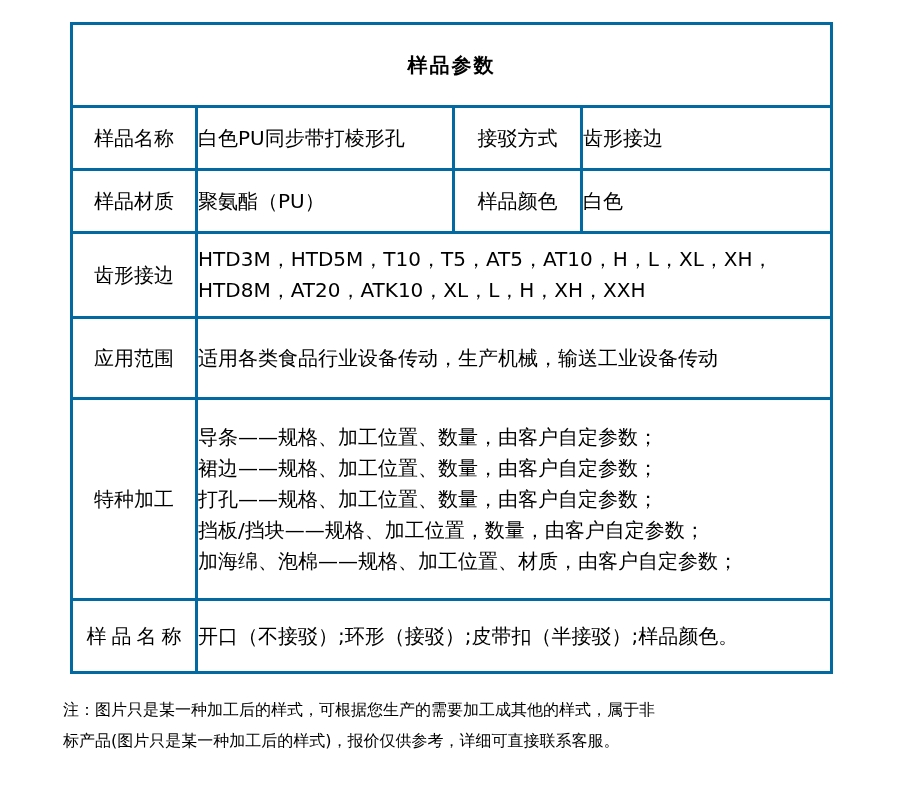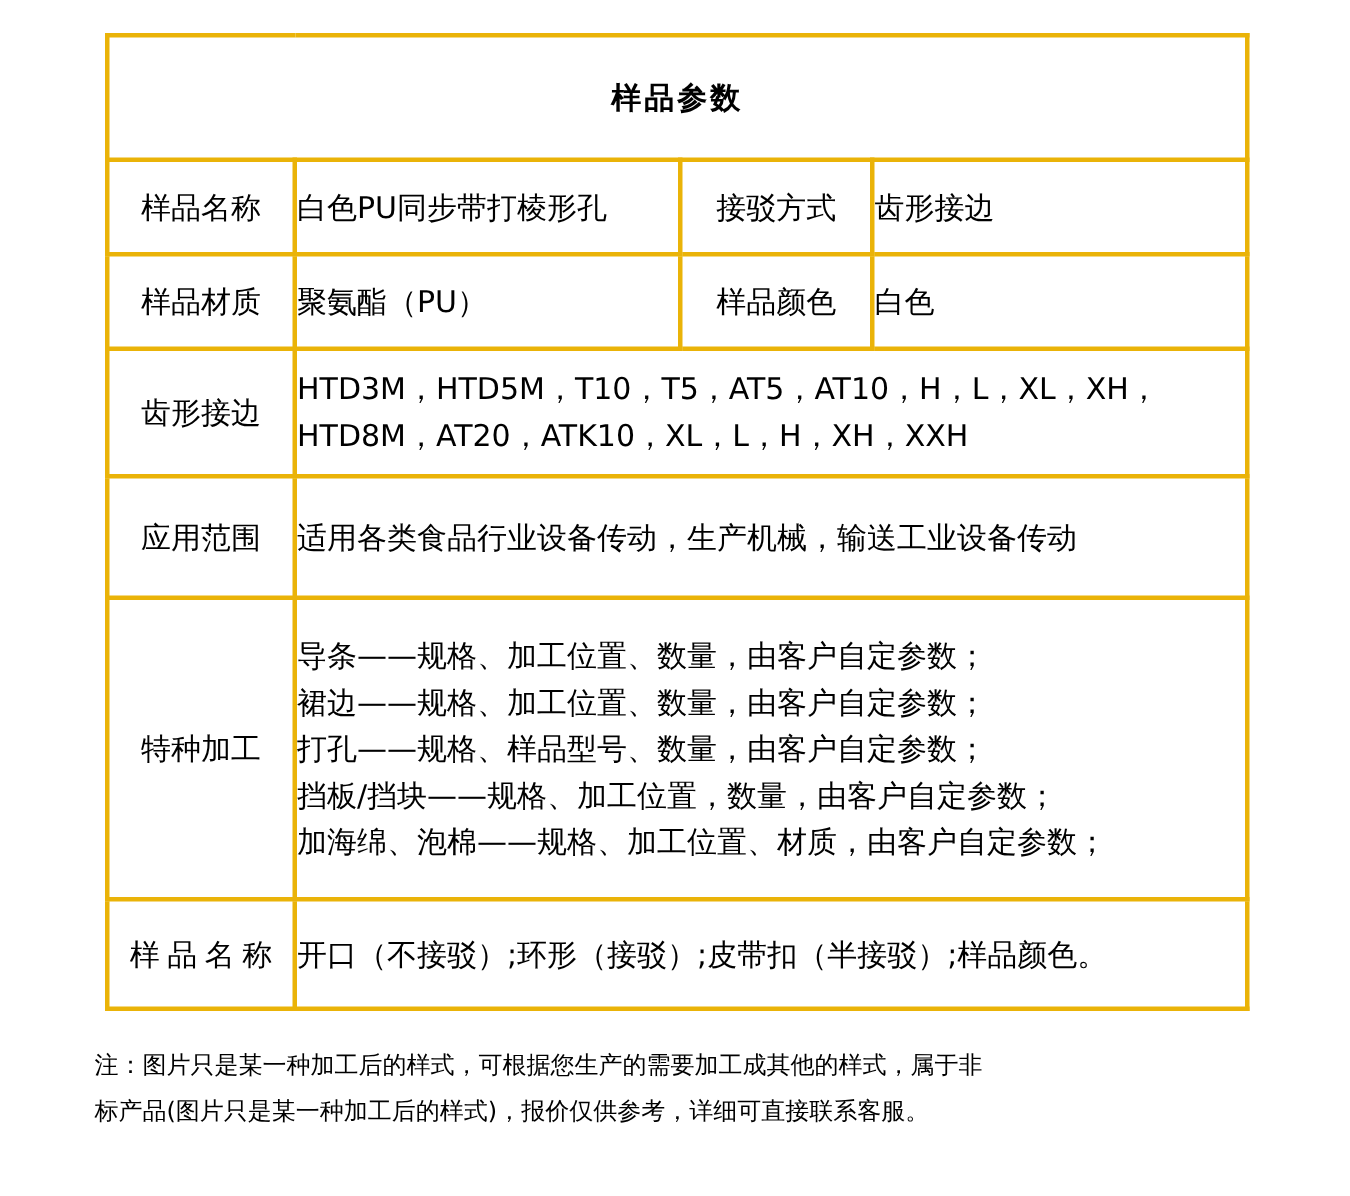--- a/index.html
+++ b/index.html
@@ -20,21 +20,21 @@
     position: absolute;
     left: 70px;
     top: 22px;
   }
   table.spec {
     border-collapse: collapse;
     table-layout: fixed;
     width: 760px;
   }
   table.spec td {
-    border: 3px solid #eab308;
+    border: 3px solid #0369a1;
     font-size: 20px;
     line-height: 1.4;
     vertical-align: middle;
     background: #ffffff;
     padding: 0;
   }
   td.title-cell {
     height: 80px;
     text-align: center;
     font-size: 34px;
@@ -105,21 +105,21 @@
       </tr>
       <tr class="r-app">
         <td class="lbl">应用范围</td>
         <td class="val" colspan="3">适用各类食品行业设备传动，生产机械，输送工业设备传动</td>
       </tr>
       <tr class="r-special">
         <td class="lbl">特种加工</td>
         <td class="val multiline" colspan="3">
           <div>导条——规格、加工位置、数量，由客户自定参数；</div>
           <div>裙边——规格、加工位置、数量，由客户自定参数；</div>
-          <div>打孔——规格、样品型号、数量，由客户自定参数；</div>
+          <div>打孔——规格、加工位置、数量，由客户自定参数；</div>
           <div>挡板/挡块——规格、加工位置，数量，由客户自定参数；</div>
           <div>加海绵、泡棉——规格、加工位置、材质，由客户自定参数；</div>
         </td>
       </tr>
       <tr class="r-joint">
         <td class="lbl spaced-label">样品名称</td>
         <td class="val" colspan="3">开口（不接驳）;环形（接驳）;皮带扣（半接驳）;样品颜色。</td>
       </tr>
     </tbody>
       </table>

